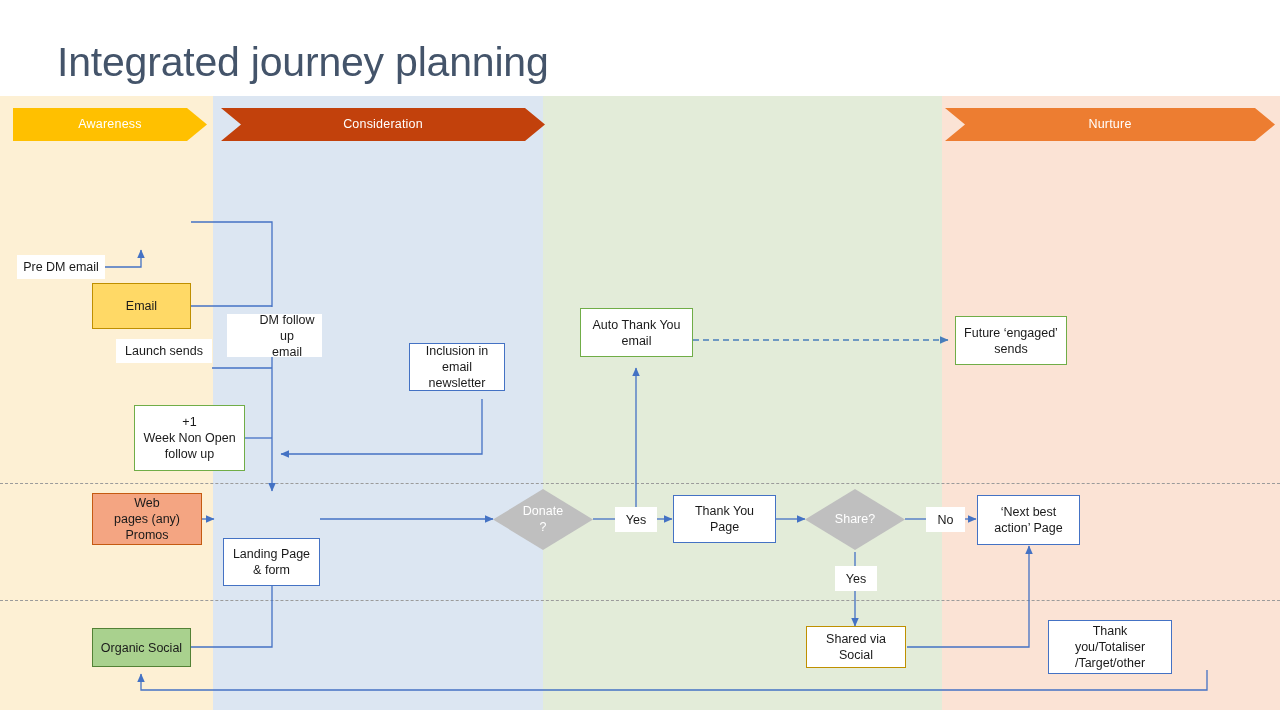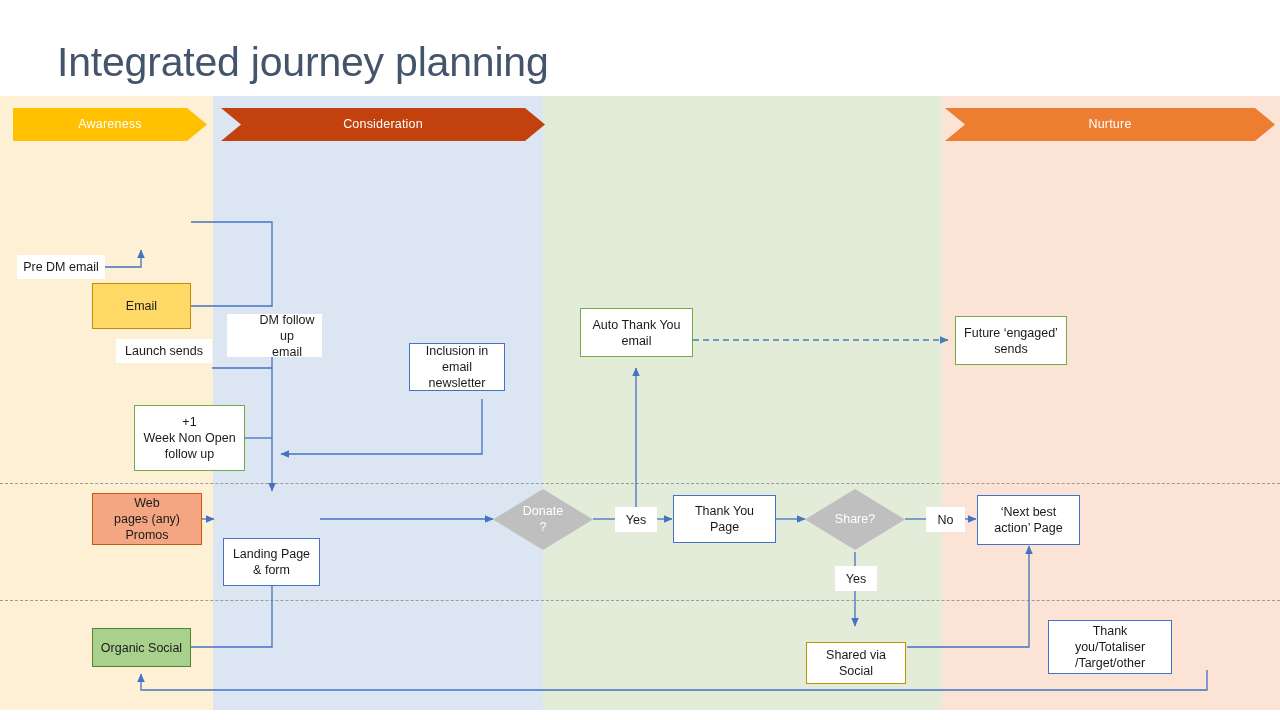--- a/index.html
+++ b/index.html
@@ -67,21 +67,21 @@
     background:#ffffff;
     border:1px solid #41719c;
     padding:2px 4px;
     z-index:5;
   }
   .node.fill-blue{background:#8faadc;border-color:#4472c4;}
   .node.fill-amber{background:#ffd966;border-color:#bf8f00;}
   .node.fill-orange{background:#f4a582;border-color:#c55a11;}
   .node.fill-green{background:#a9d18e;border-color:#538135;}
   .node.bd-green{border-color:#70ad47;}
-  .node.bd-gold{border-color:#bf9000;margin-top:16px;}
+  .node.bd-gold{border-color:#bf9000;}
   .node.bd-blue{border-color:#4472c4;}
 
   
   .label{
     position:absolute;
     box-sizing:border-box;
     display:flex;align-items:center;justify-content:center;
     text-align:center;
     font-size:12.5px;
     color:#1a1a1a;

